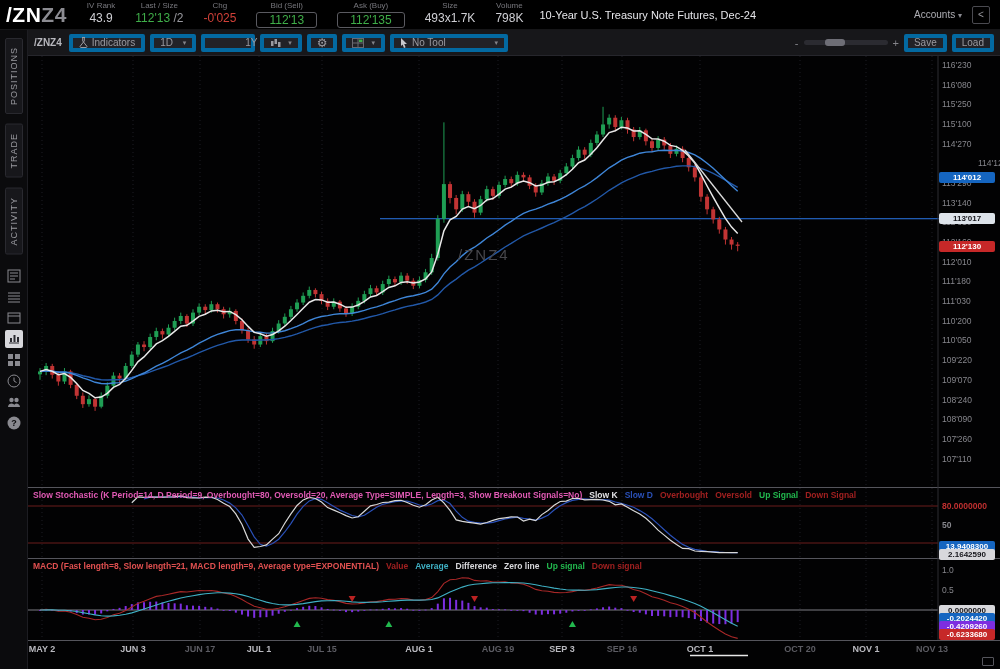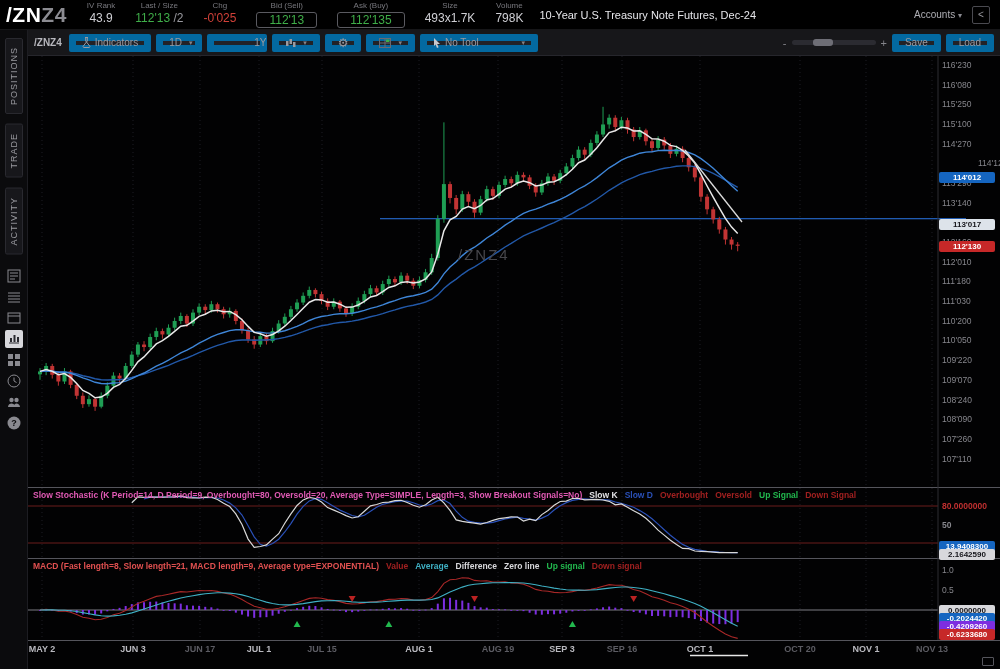--- a/index.html
+++ b/index.html
@@ -24,21 +24,21 @@
   .sidebar{width:28px;background:#0b0b0d;border-right:1px solid #1d1d22;display:flex;flex-direction:column;align-items:center;padding-top:8px;}
   .vtab{writing-mode:vertical-rl;transform:rotate(180deg);background:#17171b;border:1px solid #2a2a30;
     color:#9a9aa0;font-size:9px;letter-spacing:1px;padding:8px 3px;margin-bottom:10px;border-radius:2px;}
   .sb-icon{width:18px;height:18px;margin:3px 0;display:flex;align-items:center;justify-content:center;border-radius:2px;}
   .sb-icon svg{display:block;}
   .sb-icon.active{background:#d8d8dc;}
   .content{flex:1;display:flex;flex-direction:column;background:#000;}
   
   .toolbar{height:26px;background:#17171a;border-bottom:1px solid #26262c;display:flex;align-items:center;padding:0 6px;gap:5px;}
   .tb-sym{font-size:10px;color:#b8b8be;font-weight:bold;margin-right:2px;}
-  .tb-btn,.tb-dd{height:18px;background:#222227;border:7px solid #0369a1;border-radius:2px;color:#9a9aa0;
+  .tb-btn,.tb-dd{height:18px;background:#222227;border:4px solid #0369a1;border-radius:2px;color:#9a9aa0;
     font-size:10px;display:flex;align-items:center;padding:0 6px;gap:4px;white-space:nowrap;}
   .tb-caret{font-size:7px;color:#84848a;margin-left:3px;}
   .tb-spacer{flex:1;}
   .zoom-mark{color:#84848a;font-size:11px;}
   .slider{width:84px;height:5px;background:#2b2b31;border-radius:3px;position:relative;}
   .slider .handle{position:absolute;left:26%;top:-1px;width:20px;height:7px;background:#6e6e76;border-radius:3px;}
   .gear-glyph{font-size:12px;color:#9a9aa0;}
   
   .chart-wrap{position:relative;width:972px;height:613px;background:#020203;overflow:hidden;}
   #plot{position:absolute;left:0;top:0;}
@@ -634,21 +634,21 @@
           <div class="ax-label" style="top: 240.114px;">111'030</div>
           <div class="ax-label" style="top: 259.802px;">110'200</div>
           <div class="ax-label" style="top: 279.49px;">110'050</div>
           <div class="ax-label" style="top: 299.177px;">109'220</div>
           <div class="ax-label" style="top: 318.865px;">109'070</div>
           <div class="ax-label" style="top: 338.552px;">108'240</div>
           <div class="ax-label" style="top: 358.24px;">108'090</div>
           <div class="ax-label" style="top: 377.927px;">107'260</div>
           <div class="ax-label" style="top: 397.615px;">107'110</div>
           <div class="ax-bubble" style="top: 115.914px; background: rgb(21, 101, 192); color: rgb(255, 255, 255);">114'012</div>
-          <div class="ax-bubble" style="top: 163px; background: rgb(221, 227, 234); color: rgb(21, 21, 26);">113'017</div>
+          <div class="ax-bubble" style="top: 157px; background: rgb(221, 227, 234); color: rgb(21, 21, 26);">113'017</div>
           <div class="ax-bubble" style="top: 184.5px; background: rgb(198, 40, 40); color: rgb(255, 255, 255);">112'130</div>
           <div class="ax-label" style="top: 445px; color: rgb(192, 48, 48); font-weight: bold;">80.0000000</div>
           <div class="ax-label" style="top: 463.501px; color: rgb(135, 135, 141); font-weight: bold;">50</div>
           <div class="ax-bubble" style="top: 485.239px; background: rgb(21, 101, 192); color: rgb(255, 255, 255);">13.9408300</div>
           <div class="ax-bubble" style="top: 492.504px; background: rgb(216, 216, 220); color: rgb(21, 21, 26);">2.1642590</div>
           <div class="ax-label" style="top: 509px; color: rgb(135, 135, 141);">1.0</div>
           <div class="ax-label" style="top: 529px; color: rgb(135, 135, 141);">0.5</div>
           <div class="ax-bubble" style="top: 548.5px; background: rgb(216, 216, 220); color: rgb(21, 21, 26); text-align: center;">0.0000000</div>
           <div class="ax-bubble" style="top: 556.596px; background: rgb(21, 101, 192); color: rgb(255, 255, 255);">-0.2024420</div>
           <div class="ax-bubble" style="top: 565.336px; background: rgb(125, 46, 224); color: rgb(255, 255, 255);">-0.4209260</div>

